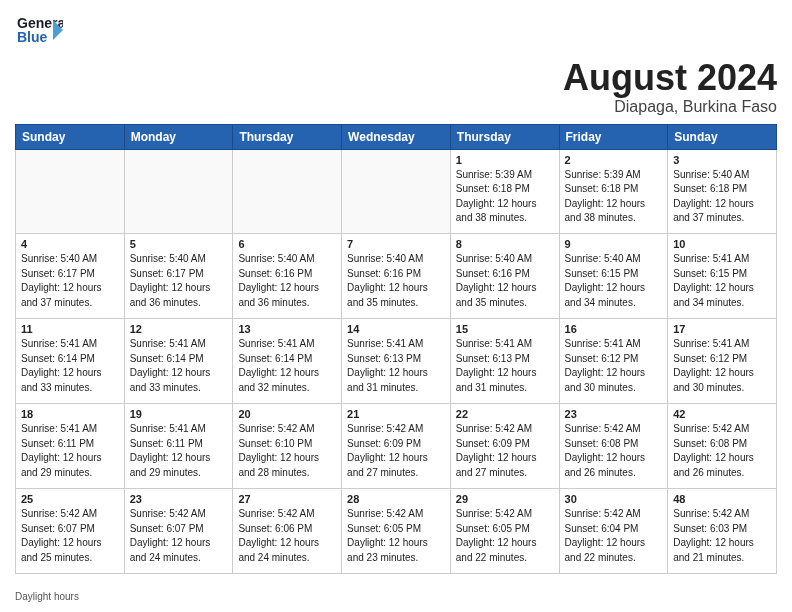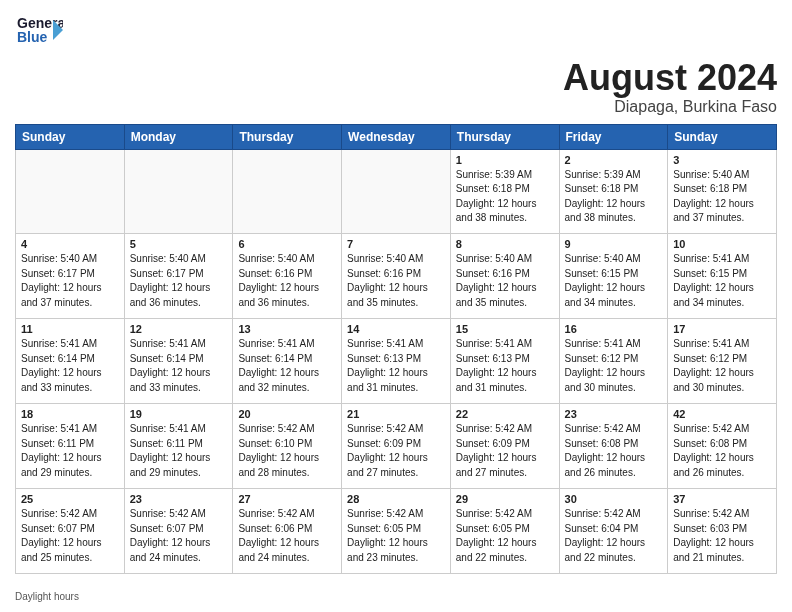--- a/index.html
+++ b/index.html
@@ -339,21 +339,21 @@
 and 22 minutes.</div>
           </td>
           <td>
             <span class="day-number">30</span>
             <div class="day-info" style="white-space: pre-line;">Sunrise: 5:42 AM
 Sunset: 6:04 PM
 Daylight: 12 hours
 and 22 minutes.</div>
           </td>
           <td>
-            <span class="day-number">37</span>
+            <span class="day-number">48</span>
             <div class="day-info" style="white-space: pre-line;">Sunrise: 5:42 AM
 Sunset: 6:03 PM
 Daylight: 12 hours
 and 21 minutes.</div>
           </td>
         </tr>
       </tbody>
   </table>
 
   <div class="footer-note">Daylight hours</div>

